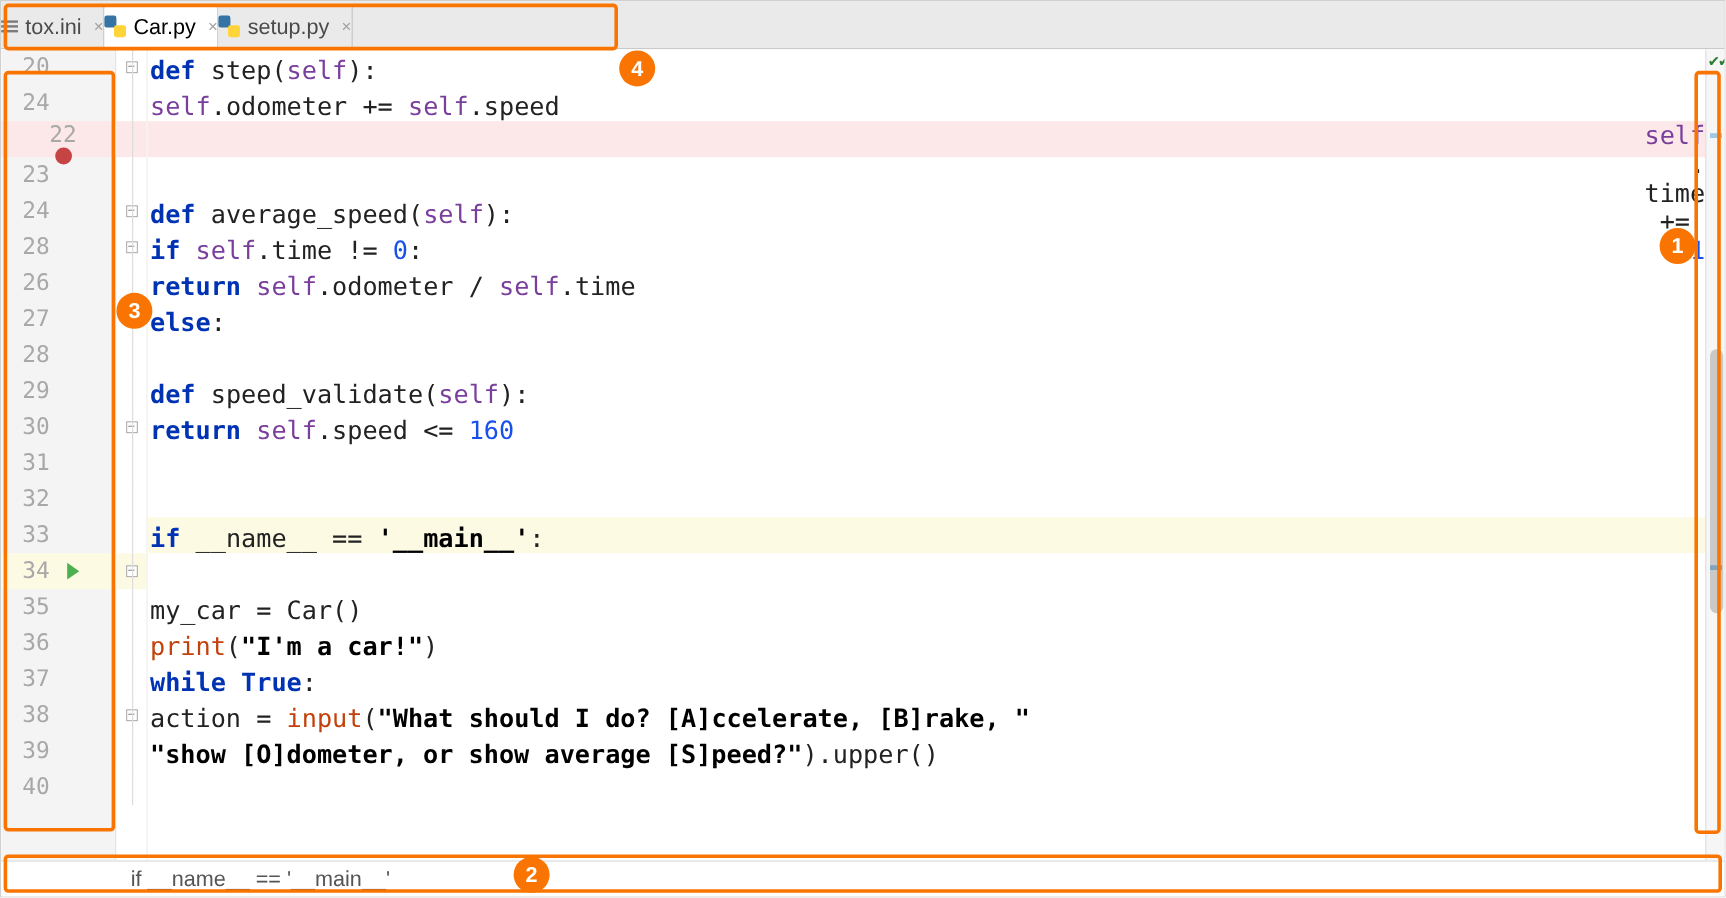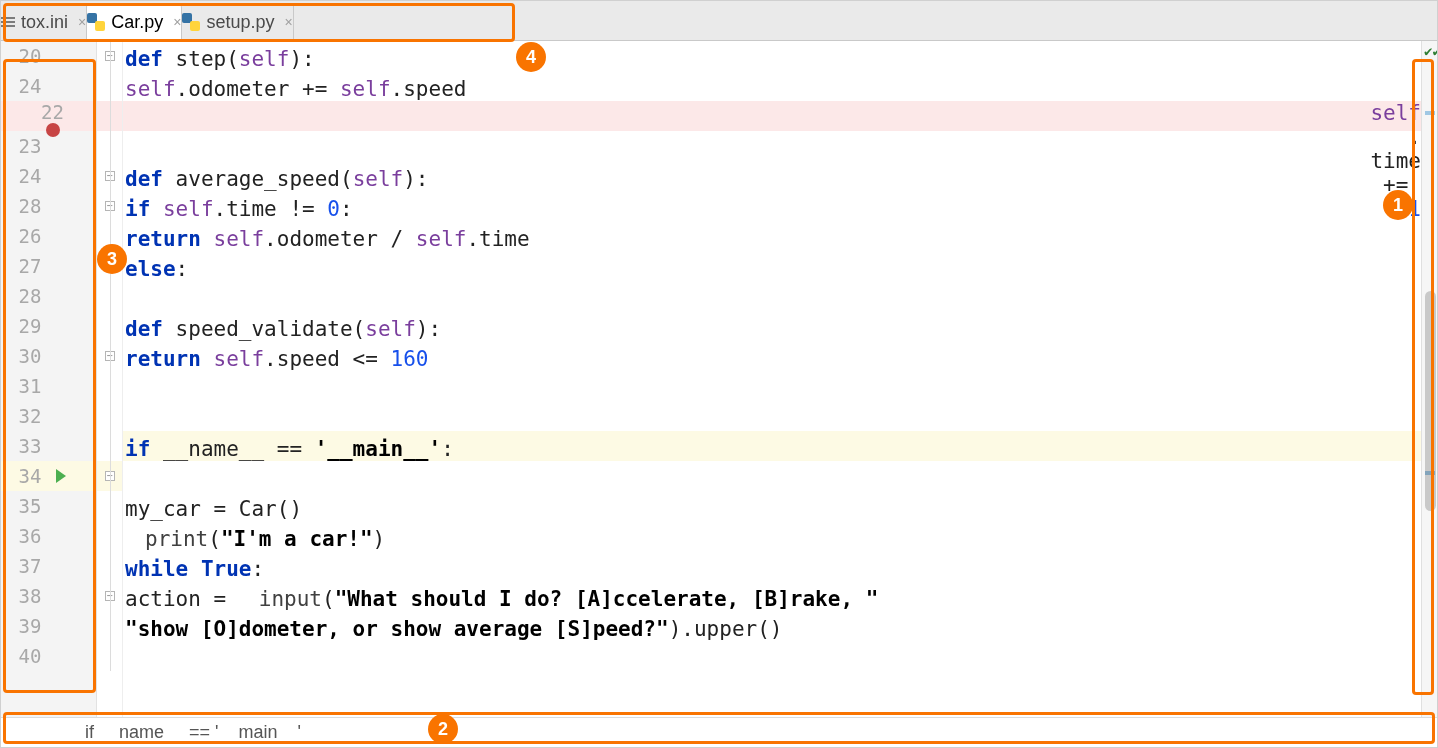--- a/index.html
+++ b/index.html
@@ -101,40 +101,40 @@
   }
   .bp-bg { background: #fce8e8; flex-direction: column; }
   .hl-bg { background: #fdfae4; }
   .kw { color: #0033b3; font-weight: bold; }
   .self { color: #7a3e9d; }
   .ident { color: #222222; }
   .num { color: #1750eb; }
   .str { color: #000000; font-weight: bold; }
   .op { color: #222; }
   .func { color: #222; }
-  .builtin { color: #404040; margin-left: 20px; }
+  .builtin { color: #c2410c; }
   .rightbar {
     width: 16px;
     background: #f6f6f6;
     border-left: 1px solid #e0e0e0;
     position: relative;
     flex-shrink: 0;
   }
   .inspection { position:absolute; top:2px; left:2px; color:#2e7d32; font-size:14px; }
   .scroll-thumb { position:absolute; right:1px; top:250px; width:11px; height:220px; background:rgba(0,0,0,0.18); border-radius:6px; }
   .breadcrumbs {
     height: 30px;
     border-top: 1px solid #dcdcdc;
     background: #ffffff;
     font-family: "Helvetica Neue", Arial, sans-serif;
     font-size: 18px;
     color: #555555;
     display: flex;
     align-items: center;
-    padding-left: 84px;
+    padding-left: 108px;
   }
   
   .callout {
     position: absolute;
     width: 30px; height: 30px;
     border-radius: 50%;
     background: #f97400;
     color: #fff;
     font-weight: bold;
     font-family: Arial, sans-serif;

